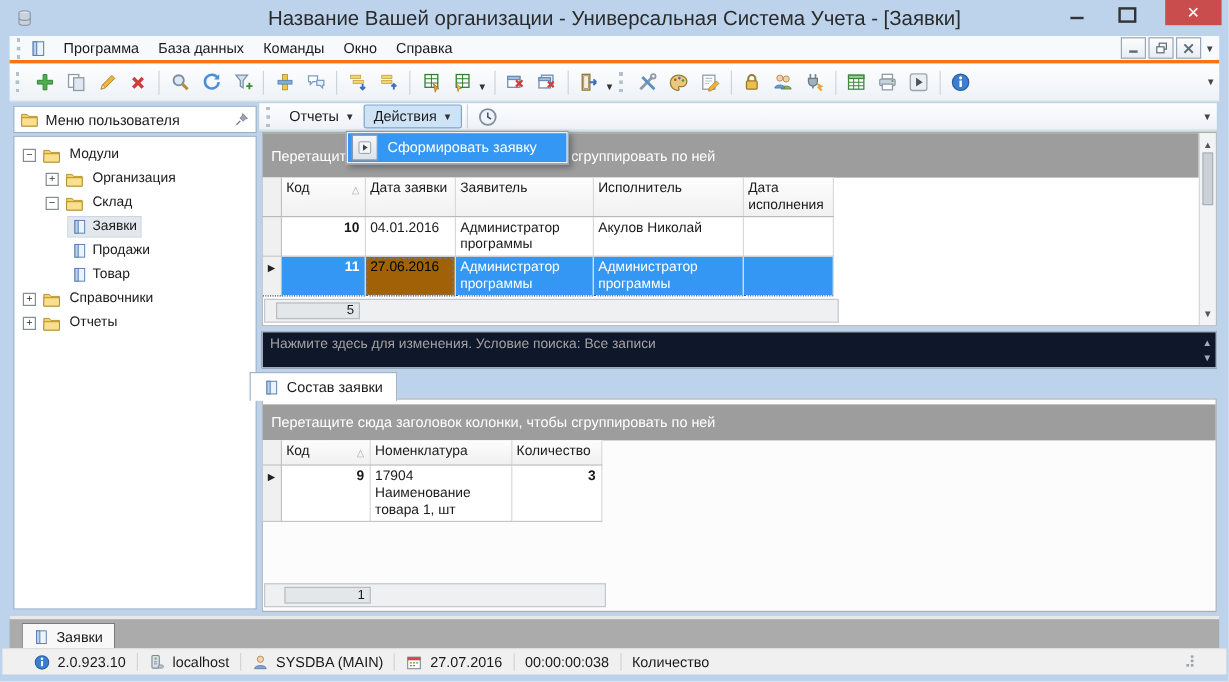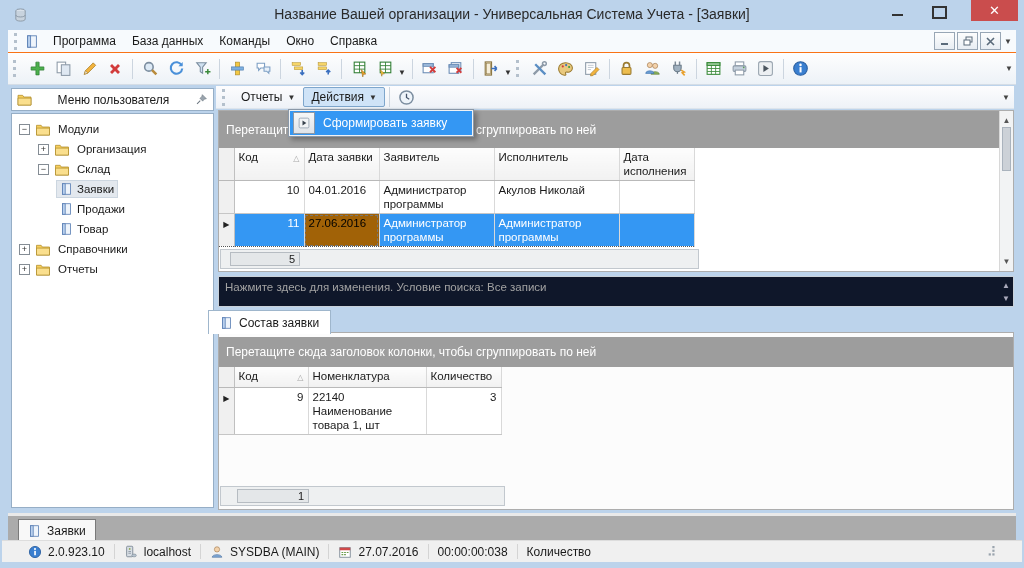--- a/index.html
+++ b/index.html
@@ -4,44 +4,44 @@
 <style>
   html,body{margin:0;padding:0;}
   body{width:1024px;height:568px;font-family:"Liberation Sans","DejaVu Sans",sans-serif;font-size:12px;color:#1a1a1a;}
   .window{position:relative;width:1024px;height:568px;background:#bcd3eb;overflow:hidden;}
   svg{display:block;}
   .ic{display:inline-flex;align-items:center;justify-content:center;}
 
   
   .titlebar{position:absolute;left:0;top:0;width:100%;height:30px;}
   .app-ic{position:absolute;left:13px;top:7px;}
-  .title{position:absolute;left:0;right:0;top:6px;text-align:center;font-size:14px;color:#2a2a2a;}
+  .title{position:absolute;left:0;right:0;top:6px;text-align:center;font-size:17px;color:#2a2a2a;}
   .wmin{position:absolute;right:112px;top:3px;width:30px;height:18px;display:flex;align-items:flex-end;justify-content:center;color:#333;}
   .wmin i{display:block;width:11px;height:2px;background:#333;margin-bottom:5px;}
   .wmax{position:absolute;right:70px;top:3px;width:30px;height:18px;display:flex;align-items:center;justify-content:center;}
   .wmax i{display:block;width:11px;height:9px;border:2px solid #333;}
   .wclose{position:absolute;right:6px;top:0;width:47px;height:21px;background:#ca4d4d;display:flex;align-items:center;justify-content:center;color:#fff;font-size:13px;font-weight:bold;}
 
   
-  .menubar{position:absolute;left:8px;right:8px;top:30px;height:23px;background:#f7fafd;border-bottom:1px solid #f97316;display:flex;align-items:center;padding:0 4px;box-sizing:border-box;}
+  .menubar{position:absolute;left:8px;right:8px;top:30px;height:23px;background:#f7fafd;border-bottom:3px solid #f97316;display:flex;align-items:center;padding:0 4px;box-sizing:border-box;}
   .handle{width:3px;height:17px;border-left:3px dotted #b4c0cc;margin:0 5px 0 2px;}
   .mitem{padding:3px 8px;cursor:default;}
   .spacer{flex:1;}
   .mdibtn{width:19px;height:16px;border:1px solid #98a6b5;background:linear-gradient(#fdfdfd,#e8edf3);display:inline-flex;align-items:center;justify-content:center;margin-left:2px;}
   .caret{font-size:8px;color:#444;margin-left:3px;}
 
   
   .toolbar{position:absolute;left:8px;right:8px;top:53px;height:32px;background:linear-gradient(#fefefe,#edf2f7);border-bottom:1px solid #d5dde6;display:flex;align-items:center;padding:0 3px;box-sizing:border-box;}
   .tbtn{width:24px;height:24px;display:inline-flex;align-items:center;justify-content:center;border-radius:2px;margin:0 1px;}
   .tsep{width:1px;height:20px;background:#ccd5df;margin:0 4px;}
   .tcaret{font-size:8px;color:#333;margin:8px 2px 0 0;}
 
   
   .side-head{position:absolute;left:11px;top:88px;width:203px;height:23px;background:#fff;border:1px solid #96aec6;box-sizing:border-box;display:flex;align-items:center;padding:0 5px;gap:6px;}
-  .side-head .t{flex:1;text-align:center;}
+  .side-head .t{flex:1;}
   .tree{position:absolute;left:11px;top:113px;width:203px;height:395px;background:#fff;border:1px solid #96aec6;box-sizing:border-box;padding-top:5px;overflow:hidden;}
   .trow{height:20px;display:flex;align-items:center;font-size:11.5px;}
   .lv0{padding-left:7px}.lv1{padding-left:26px}.lv2{padding-left:45px}
   .exp{width:11px;height:11px;border:1px solid #848c94;background:#fff;display:inline-flex;align-items:center;justify-content:center;font-size:9px;line-height:9px;margin-right:5px;box-sizing:border-box;color:#333;}
   .trow .lbl{padding:1px 3px;}
   .trow .icf{margin-right:4px;}
   .trow.sel .selwrap{background:#e3e8ee;outline:1px solid #ccd6e0;}
   .selwrap{display:inline-flex;align-items:center;padding:1px 3px;}
 
   
@@ -54,21 +54,21 @@
   .panel{position:absolute;background:#fff;border:1px solid #adadad;box-sizing:border-box;}
   .top-panel{left:218px;top:110px;width:796px;height:162px;}
   .bottom-panel{left:218px;top:332px;width:796px;height:178px;padding-top:4px;background:#fcfcfc;}
   .groupbar{background:#9d9d9d;color:#fff;display:flex;align-items:center;padding:0 7px;font-size:12px;white-space:nowrap;overflow:hidden;}
   .top-panel .groupbar{height:37px;width:calc(100% - 14px);box-sizing:border-box;}
   .bottom-panel .groupbar{height:30px;width:100%;box-sizing:border-box;}
   table.grid{border-collapse:collapse;table-layout:fixed;font-size:11.5px;background:#fff;}
   .grid th,.grid td{border-right:1px solid #d9d9d9;border-bottom:1px solid #c6c6c6;padding:2px 4px;vertical-align:top;text-align:left;font-weight:normal;overflow:hidden;line-height:14px;}
   .grid thead th{background:linear-gradient(#fdfdfd,#f1f1f1);border-bottom:1px solid #b9b9b9;}
   .grid .ind{background:#f0f0f0;border-right:1px solid #c0c0c0;padding:2px 1px;text-align:center;}
-  .grid td.num{text-align:right;}
+  .grid td.num{text-align:right;font-weight:bold;}
   .sort{float:right;font-size:8px;color:#a8a8a8;margin-top:2px;}
   tr.selrow td{background:#3497f3;color:#fff;border-bottom:1px dotted #555;}
   tr.selrow td.ind{background:#f0f0f0;color:#222;}
   tr.selrow td.cellfocus{background:#a16207;color:#000;outline:1px dashed #777;outline-offset:-2px;}
   .rowptr{font-size:8px;color:#222;}
   .tfoot{position:absolute;left:1px;height:20px;background:#eef0f1;border:1px solid #c2c8ce;box-sizing:border-box;display:flex;align-items:center;}
   .top-panel .tfoot{bottom:2px;width:479px;}
   .bottom-panel .tfoot{bottom:3px;width:285px;}
   .cnt{height:14px;background:#e4e7e9;border:1px solid #b6bcc2;font-size:11px;display:flex;align-items:center;justify-content:flex-end;padding:0 4px;box-sizing:border-box;}
   .top-panel .cnt{margin-left:9px;width:70px;}
@@ -562,21 +562,21 @@
           <th class="ind"></th>
           <th><span class="sort">△</span><span>Код</span></th>
           <th><span>Номенклатура</span></th>
           <th><span>Количество</span></th>
         </tr>
       </thead>
       <tbody>
         <tr style="height:38px">
           <td class="ind"><span class="rowptr">▶</span></td>
           <td class="num">9</td>
-          <td>22140 Наименование товара 1, шт</td>
+          <td>17904 Наименование товара 1, шт</td>
           <td class="num">3</td>
         </tr>
       </tbody>
     </table>
     <div class="tfoot">
       <span class="cnt">1</span>
     </div>
   </div>
 
   <div class="mdistrip">

